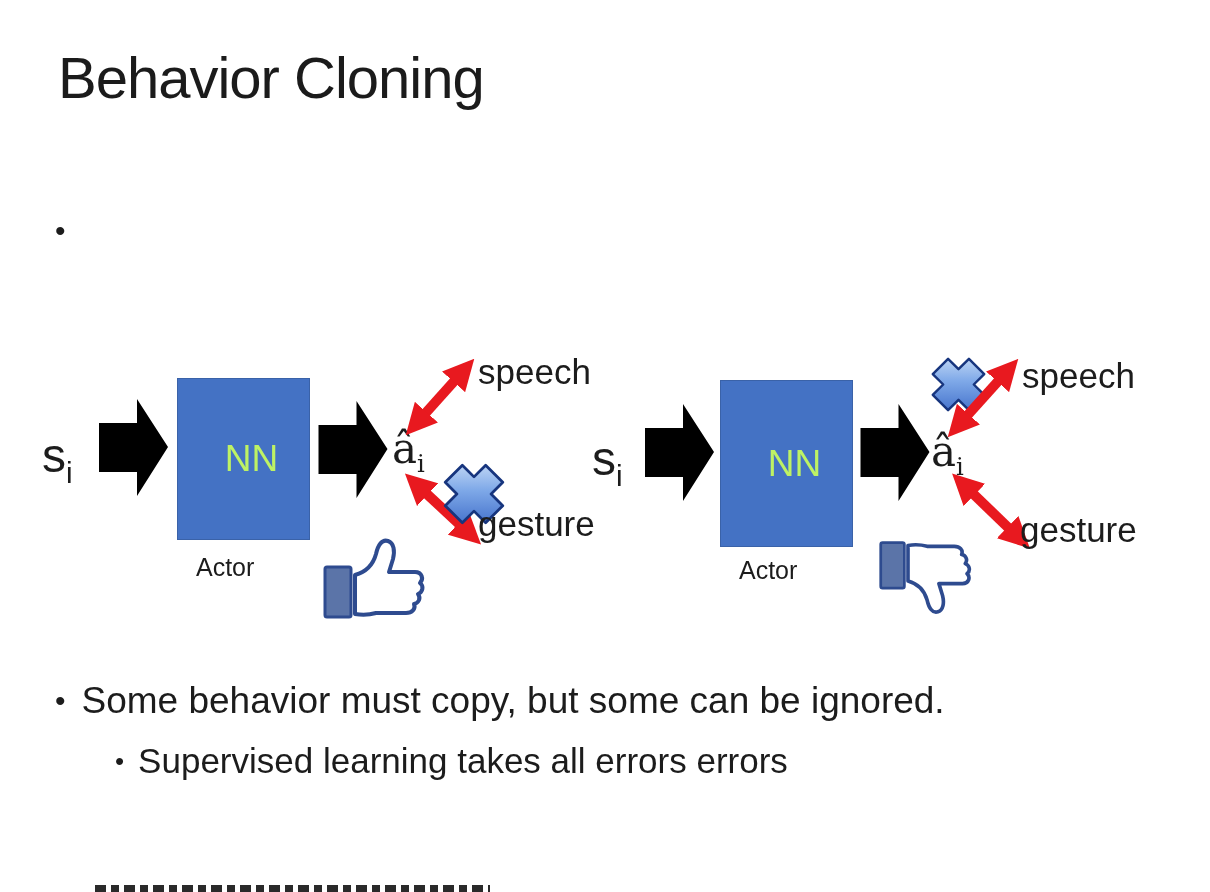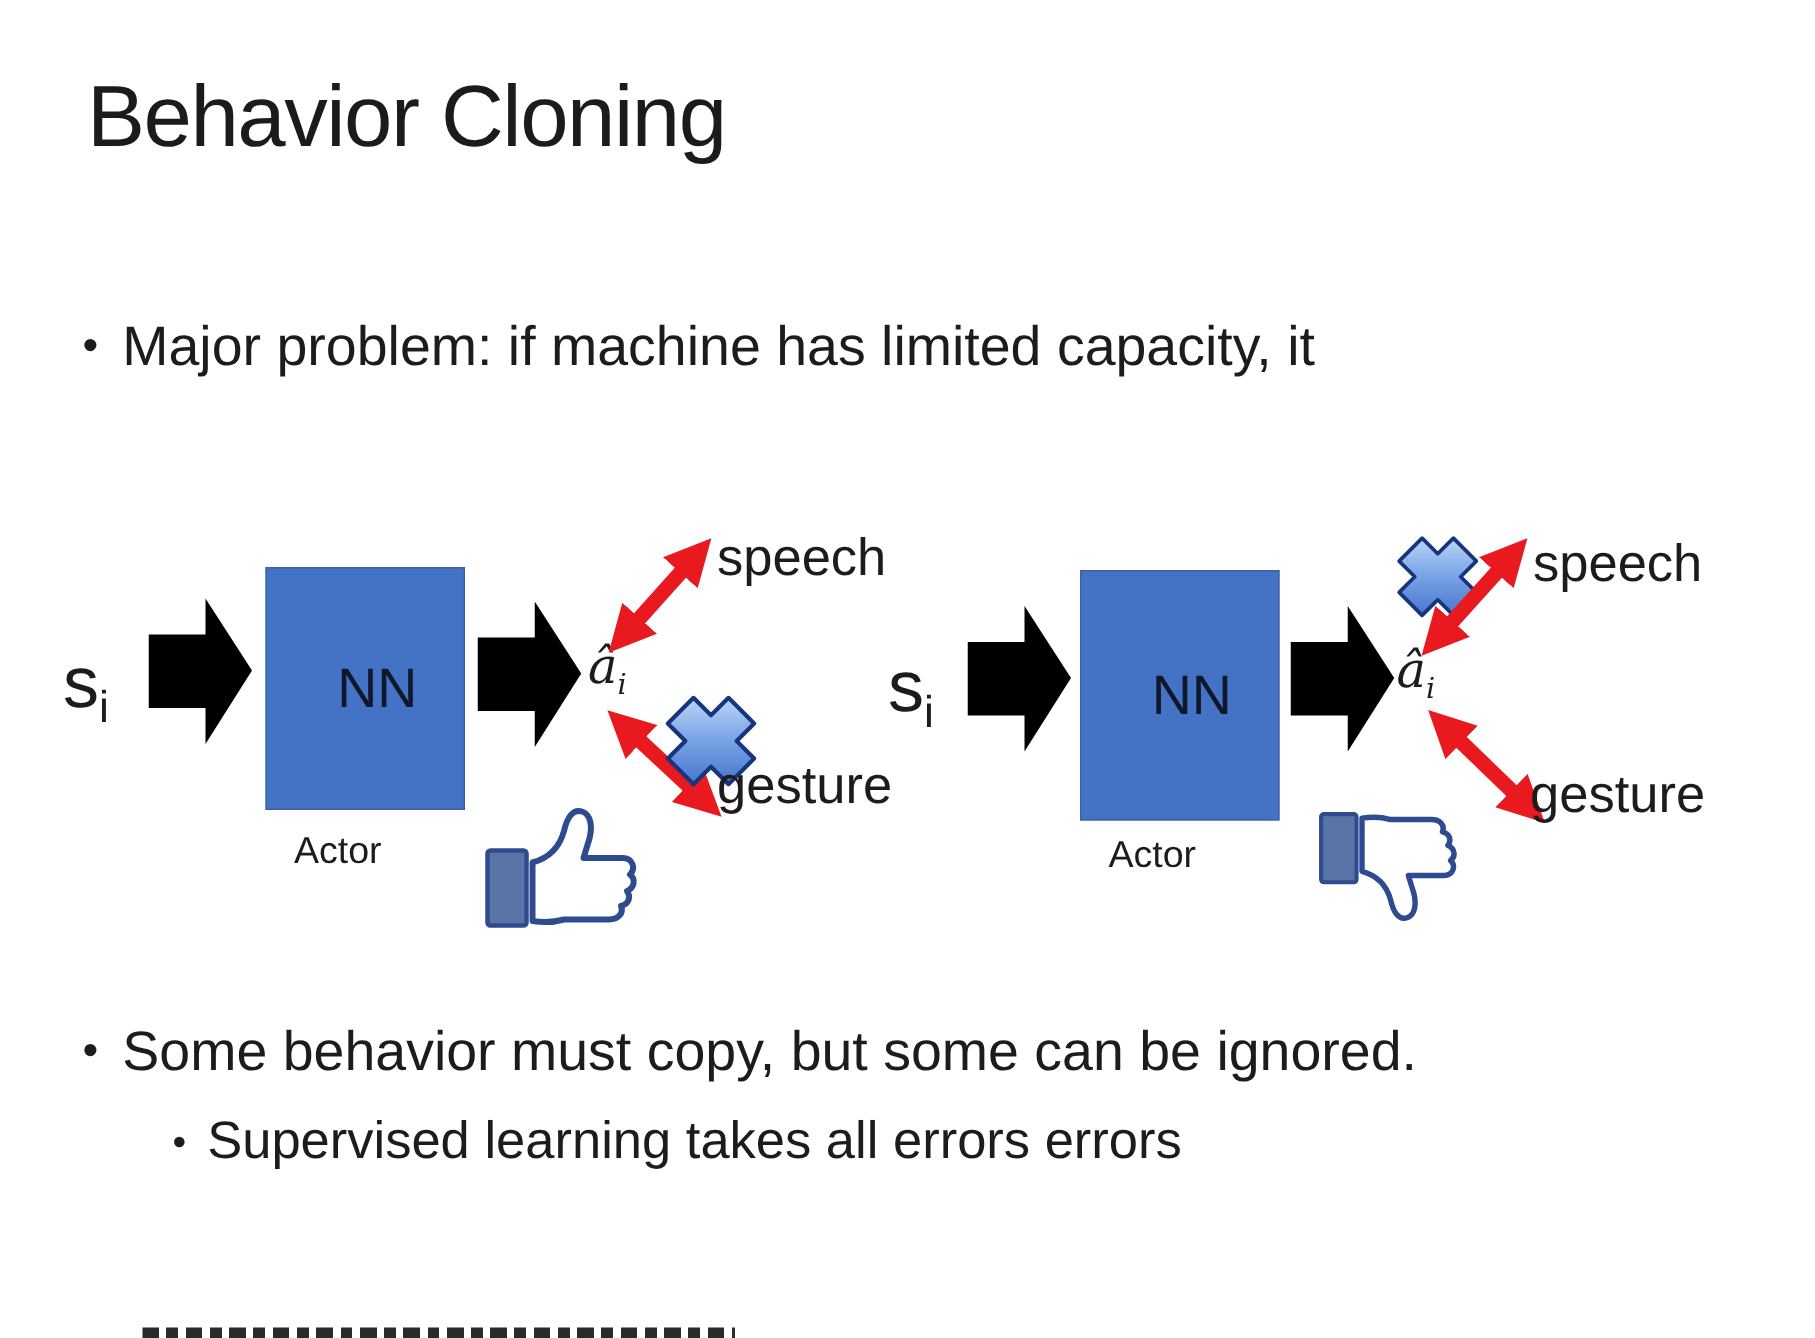--- a/index.html
+++ b/index.html
@@ -36,25 +36,24 @@
 
   
   .si-label{font-size:48px;white-space:nowrap;}
   .si-label sub{font-size:0.62em;}
   .nn-box{
     width:131px;height:160px;
     background:#4472C4;
     border:1px solid #3a62a8;
     display:flex;align-items:center;justify-content:center;
   }
-  .nn-text{color:#0f172a;font-size:37px;margin-left:16px;}
+  .nn-text{color:#bef264;font-size:37px;margin-left:16px;}
   .ahat{
     font-family:"DejaVu Serif", serif;
-    font-style:italic;
-    font-size:33px;
+    font-size:42px;
     white-space:nowrap;
   }
   .ahat sub{font-size:0.58em;}
   .action-label{font-size:35px;white-space:nowrap;}
   .actor-label{font-size:25px;width:114px;text-align:left;}
 
   .cutoff-strip{
     left:95px;top:885px;width:395px;height:7px;
     background:repeating-linear-gradient(90deg,#2a2a2a 0 11px,transparent 11px 16px,#2a2a2a 16px 24px,transparent 24px 29px);
   }
@@ -64,21 +63,20 @@
 </head>
 <body>
 
 <div class="slide">
 
   <div class="abs title">Behavior Cloning</div>
 
   <div class="abs b1 bullet-row">
     <span class="bullet-dot">•</span>
     <span class="bullet-text">
-      <span class="line">Major problem: if machine has limited capacity, it</span>
     </span>
   </div>
 
   <div class="abs si-label" style="left:42px;top:428px;"><span>s</span><sub>i</sub></div>
 
   <div class="abs" style="left:99px;top:399px;">
     <svg width="69" height="97" viewBox="0 0 69 97">
         <polygon points="0,24 38,24 38,0 69,48 38,97 38,73 0,73" fill="#000"></polygon>
       </svg>
   </div>

